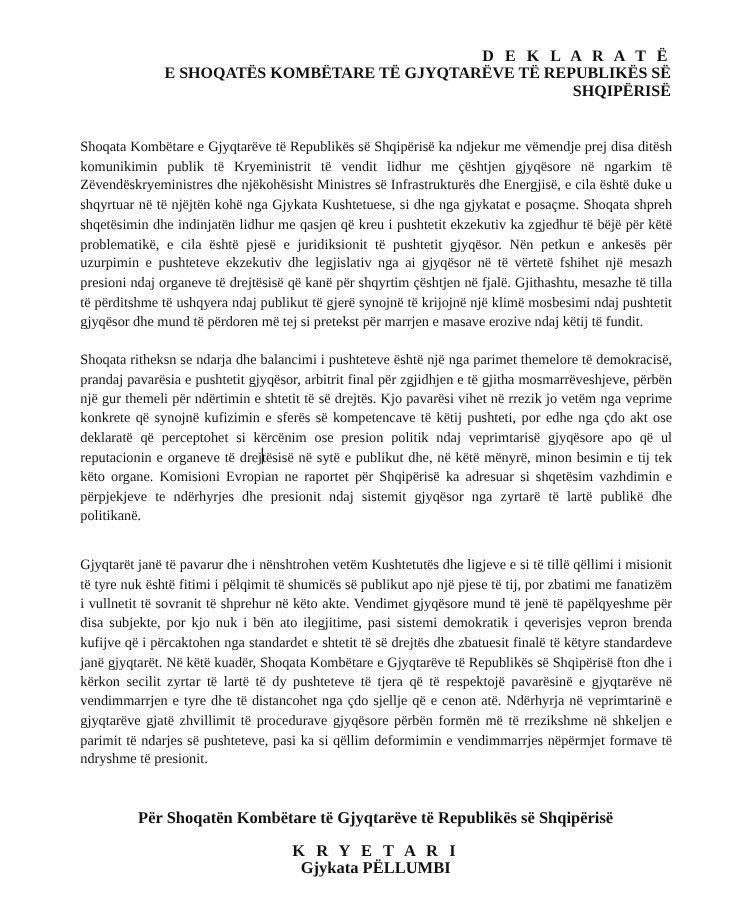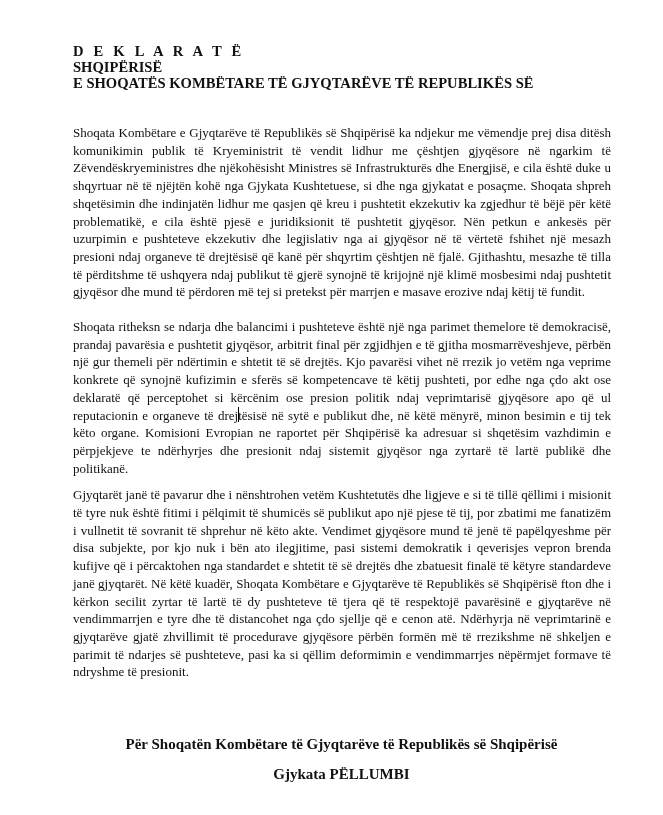--- a/index.html
+++ b/index.html
@@ -21,42 +21,42 @@
       top: 0;
       width: 663px;
       height: 815px;
       background: #ffffff;
     }
     .title-block {
       position: absolute;
       left: 73px;
       top: 43px;
       width: 537px;
-      text-align: left;
+      text-align: right;
       font-weight: bold;
       font-size: 14.6px;
       line-height: 16px;
     }
     .title-block div { white-space: nowrap; }
     .title-spaced { letter-spacing: 3.2px; }
     .body {
       position: absolute;
       left: 73px;
       top: 124px;
       width: 538px;
       font-size: 13px;
       line-height: 17.7px;
       text-align: justify;
     }
     .body p {
       margin: 0 0 18px 0;
       text-align: justify;
     }
     .body p:nth-child(1) { margin-bottom: 17px; }
-    .body p:nth-child(2) { margin-bottom: 9px; }
+    .body p:nth-child(2) { margin-bottom: 27px; }
     .cursor {
       display: inline-block;
       width: 1px;
       height: 15px;
       background: #000;
       vertical-align: -2px;
       margin: 0 -0.5px;
     }
     .signature {
       position: absolute;
@@ -70,27 +70,28 @@
     }
     .sig-org { margin-bottom: 14px; }
     .sig-role { letter-spacing: 3.2px; }
   </style>
 </head>
 <body>
 
 <div class="page">
   <div class="title-block">
     <div class="title-spaced">D E K L A R A T Ë</div>
+    <div>E SHOQATËS KOMBËTARE TË GJYQTARËVE TË REPUBLIKËS SË</div>
     <div>SHQIPËRISË</div>
-    <div>E SHOQATËS KOMBËTARE TË GJYQTARËVE TË REPUBLIKËS SË</div>
   </div>
 
   <div class="body">
     <p>Shoqata Kombëtare e Gjyqtarëve të Republikës së Shqipërisë ka ndjekur me vëmendje prej disa ditësh komunikimin publik të Kryeministrit të vendit lidhur me çështjen gjyqësore në ngarkim të Zëvendëskryeministres dhe njëkohësisht Ministres së Infrastrukturës dhe Energjisë, e cila është duke u shqyrtuar në të njëjtën kohë nga Gjykata Kushtetuese, si dhe nga gjykatat e posaçme. Shoqata shpreh shqetësimin dhe indinjatën lidhur me qasjen që kreu i pushtetit ekzekutiv ka zgjedhur të bëjë për këtë problematikë, e cila është pjesë e juridiksionit të pushtetit gjyqësor. Nën petkun e ankesës për uzurpimin e pushteteve ekzekutiv dhe legjislativ nga ai gjyqësor në të vërtetë fshihet një mesazh presioni ndaj organeve të drejtësisë që kanë për shqyrtim çështjen në fjalë. Gjithashtu, mesazhe të tilla të përditshme të ushqyera ndaj publikut të gjerë synojnë të krijojnë një klimë mosbesimi ndaj pushtetit gjyqësor dhe mund të përdoren më tej si pretekst për marrjen e masave erozive ndaj këtij të fundit.</p>
     <p><span>Shoqata ritheksn se ndarja dhe balancimi i pushteteve është një nga parimet themelore të demokracisë, prandaj pavarësia e pushtetit gjyqësor, arbitrit final për zgjidhjen e të gjitha mosmarrëveshjeve, përbën një gur themeli për ndërtimin e shtetit të së drejtës. Kjo pavarësi vihet në rrezik jo vetëm nga veprime konkrete që synojnë kufizimin e sferës së kompetencave të këtij pushteti, por edhe nga çdo akt ose deklaratë që perceptohet si kërcënim ose presion politik ndaj veprimtarisë gjyqësore apo që ul reputacionin e organeve të drej</span><span class="cursor"></span><span>tësisë në sytë e publikut dhe, në këtë mënyrë, minon besimin e tij tek këto organe. Komisioni Evropian ne raportet për Shqipërisë ka adresuar si shqetësim vazhdimin e përpjekjeve te ndërhyrjes dhe presionit ndaj sistemit gjyqësor nga zyrtarë të lartë publikë dhe politikanë.</span></p>
     <p>Gjyqtarët janë të pavarur dhe i nënshtrohen vetëm Kushtetutës dhe ligjeve e si të tillë qëllimi i misionit të tyre nuk është fitimi i pëlqimit të shumicës së publikut apo një pjese të tij, por zbatimi me fanatizëm i vullnetit të sovranit të shprehur në këto akte. Vendimet gjyqësore mund të jenë të papëlqyeshme për disa subjekte, por kjo nuk i bën ato ilegjitime, pasi sistemi demokratik i qeverisjes vepron brenda kufijve që i përcaktohen nga standardet e shtetit të së drejtës dhe zbatuesit finalë të këtyre standardeve janë gjyqtarët. Në këtë kuadër, Shoqata Kombëtare e Gjyqtarëve të Republikës së Shqipërisë fton dhe i kërkon secilit zyrtar të lartë të dy pushteteve të tjera që të respektojë pavarësinë e gjyqtarëve në vendimmarrjen e tyre dhe të distancohet nga çdo sjellje që e cenon atë. Ndërhyrja në veprimtarinë e gjyqtarëve gjatë zhvillimit të procedurave gjyqësore përbën formën më të rrezikshme në shkeljen e parimit të ndarjes së pushteteve, pasi ka si qëllim deformimin e vendimmarrjes nëpërmjet formave të ndryshme të presionit.</p>
   </div>
 
   <div class="signature">
     <div class="sig-org">Për Shoqatën Kombëtare të Gjyqtarëve të Republikës së Shqipërisë</div>
+    <div class="sig-role">K R Y E T A R I</div>
     <div>Gjykata PËLLUMBI</div>
   </div>
 </div>
 
 </body></html>

